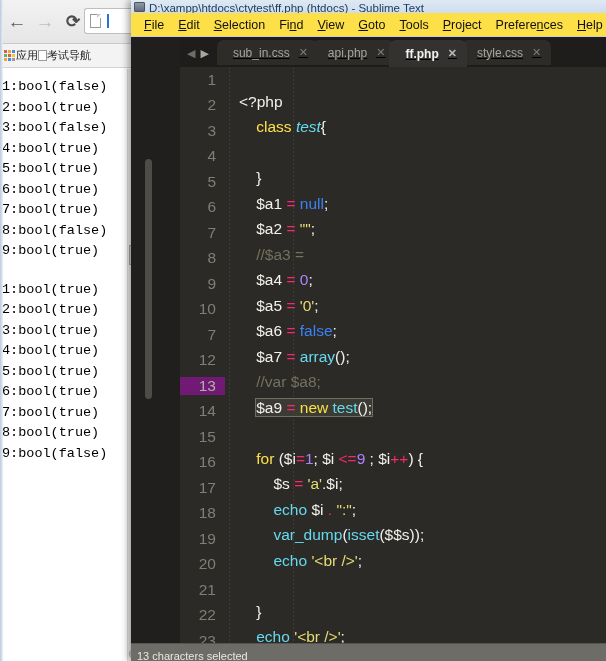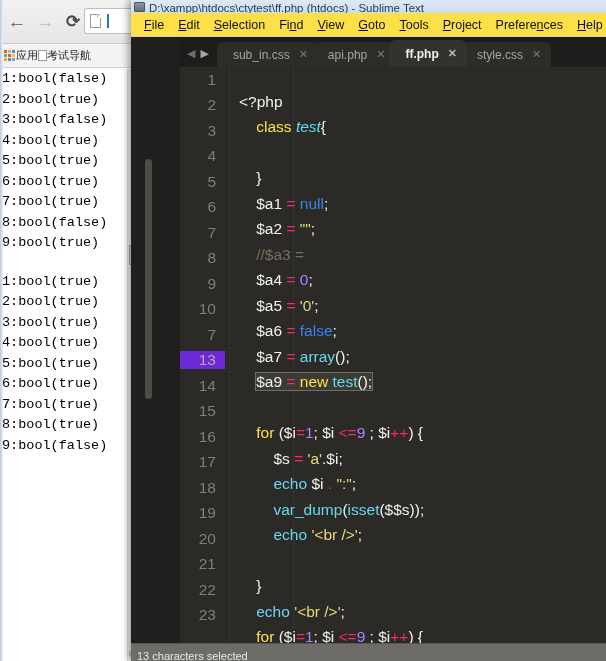--- a/index.html
+++ b/index.html
@@ -83,21 +83,21 @@
   .bm-page {
     width: 9px; height: 11px; border: 1px solid #9a9a9a; background:#fff;
     flex: 0 0 auto;
   }
 
   .br-content {
     position: absolute; left: 0; top: 69px;
     width: 140px; height: 592px;
     background: #ffffff;
     overflow: hidden;
-    padding: 0 0 0 2px;
+    padding: 8px 0 0 2px;
   }
   .dump-line {
     font-family: "Liberation Mono", "DejaVu Sans Mono", monospace;
     font-size: 13.5px;
     line-height: 20.5px;
     color: #000000;
     white-space: pre;
   }
   .dump-gap { height: 18px; }
 
@@ -240,21 +240,21 @@
     font-family: "Liberation Sans", sans-serif;
   }
   .gutter {
     width: 45px; flex: 0 0 45px;
     text-align: right;
     padding-right: 9px;
     font-size: 15.5px;
     color: #807e76;
     font-family: "Liberation Sans", sans-serif;
   }
-  .code-row.cur .gutter { background: #6d28d9; color: #b2b0a6; }
+  .code-row.cur .gutter { background: #701a75; color: #b2b0a6; }
   .code-line {
     flex: 1 1 auto;
     font-size: 15.5px;
     white-space: pre;
     padding-left: 14px;
     position: relative;
     margin-top: 44px;
   }
   .ruler {
     position: absolute; left: 49px; top: 0; width: 1px; height: 576px;
@@ -394,21 +394,21 @@
     <div class="st-sidebar">
       <div class="st-sidebar-scroll"></div>
       <div class="st-sidebar-pill"></div>
     </div>
 
     <div class="st-tabbar">
       <div class="tab-arrows">
         <span>◀</span>
         <span class="on">▶</span>
       </div>
-      <div id="tabs" style="display:flex;align-items:flex-end;">
+      <div id="tabs" style="display:flex;align-items:flex-start;text-decoration:underline;">
           <div class="st-tab">
             <span>sub_in.css</span>
             <span class="tab-close">✕</span>
           </div>
           <div class="st-tab">
             <span>api.php</span>
             <span class="tab-close">✕</span>
           </div>
           <div class="st-tab active">
             <span>ff.php</span>
@@ -462,20 +462,24 @@
             <div class="code-line"><span class="t-plain">    $a5 </span><span class="t-op">=</span><span class="t-plain"> </span><span class="t-str">'0'</span><span class="t-plain">;</span></div>
           </div>
           <div class="code-row">
             <div class="gutter">10</div>
             <div class="code-line"><span class="t-plain">    $a6 </span><span class="t-op">=</span><span class="t-plain"> </span><span class="t-const">false</span><span class="t-plain">;</span></div>
           </div>
           <div class="code-row">
             <div class="gutter">7</div>
             <div class="code-line"><span class="t-plain">    $a7 </span><span class="t-op">=</span><span class="t-plain"> </span><span class="t-func">array</span><span class="t-plain">();</span></div>
           </div>
+          <div class="code-row">
+            <div class="gutter">12</div>
+            <div class="code-line"><span class="t-com">    //var $a8;</span></div>
+          </div>
           <div class="code-row cur">
             <div class="gutter">13</div>
             <div class="code-line"><span class="t-plain">    </span><span class="caret"></span><span class="sel"><span class="t-plain">$a9 </span><span class="t-op">=</span><span class="t-plain"> </span><span class="t-kw">new</span><span class="t-plain"> </span><span class="t-func">test</span><span class="t-plain">();</span></span></div>
           </div>
           <div class="code-row">
             <div class="gutter">14</div>
             <div class="code-line"></div>
           </div>
           <div class="code-row">
             <div class="gutter">15</div>

